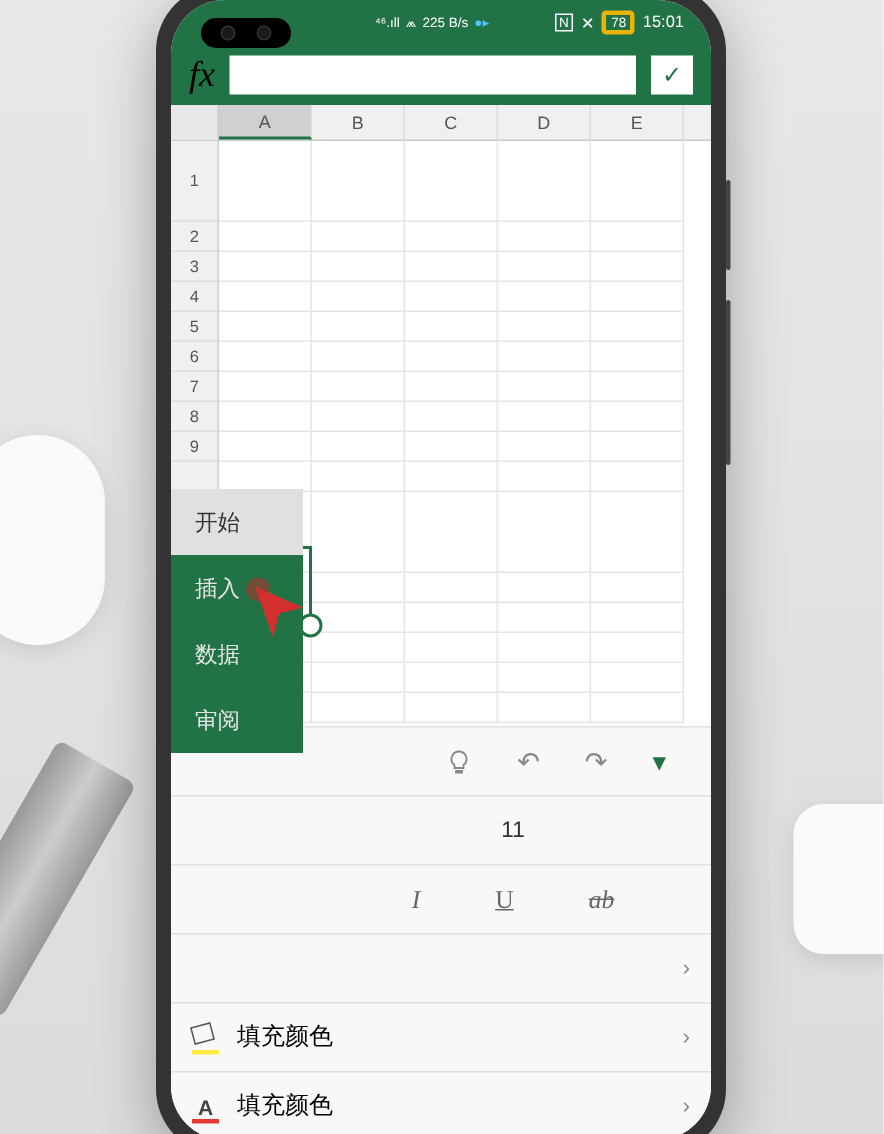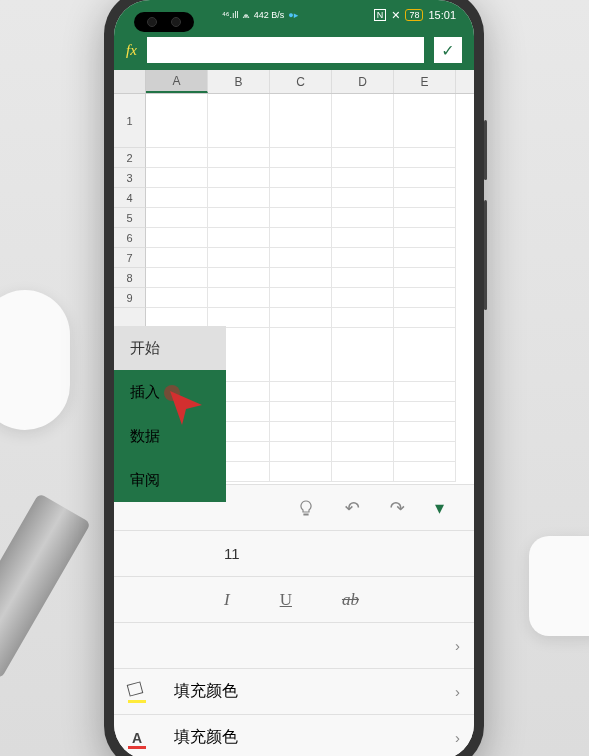--- a/index.html
+++ b/index.html
@@ -72,45 +72,45 @@
       padding: 0 6px;
     }
     .camera-dot {
       width: 10px;
       height: 10px;
       border-radius: 50%;
       background: #1a1a1a;
       border: 1px solid #333;
     }
     .status-left { 
-      margin-left: 90px;
+      margin-left: 118px;
       display: flex; 
       gap: 4px; 
       align-items: center; 
       font-size: 9px;
     }
     .status-right { display: flex; gap: 5px; align-items: center; font-size: 11px; }
     .battery {
-      border: 1px solid #eab308;
+      border: 3px solid #eab308;
       border-radius: 3px;
       padding: 0 3px;
       font-size: 9px;
     }
     .fx-bar {
       height: 40px;
       background: #217346;
       display: flex;
       align-items: center;
       padding: 0 12px;
       gap: 10px;
     }
     .fx-label {
-      color: #fde047;
+      color: #000000;
       font-style: italic;
-      font-size: 15px;
+      font-size: 24px;
       font-family: serif;
     }
     .fx-input {
       flex: 1;
       height: 26px;
       background: #fff;
       border: none;
       padding: 0 8px;
       font-size: 13px;
     }
@@ -189,30 +189,30 @@
       border-radius: 50%;
       background: #fff;
     }
     .sel-handle.tl { top: -9px; left: -9px; }
     .sel-handle.br { bottom: -9px; right: -9px; }
     .row-header.selected { background: #d0d0d0; }
     .tab-menu {
       position: absolute;
       left: 0;
       top: 326px;
-      width: 112px;
+      width: 88px;
       background: #217346;
       z-index: 10;
     }
     .tab-item {
       height: 44px;
       display: flex;
       align-items: center;
       padding-left: 16px;
-      color: #000000;
+      color: #e5e5e5;
       font-size: 15px;
     }
     .tab-item.active {
       background: #e0e0e0;
       color: #333;
     }
     .cursor-pointer {
       position: absolute;
       left: 50px;
       top: 385px;
@@ -224,20 +224,21 @@
       left: 0;
       right: 0;
       background: #f8f8f8;
     }
     .toolbar-row {
       height: 46px;
       display: flex;
       align-items: center;
       border-top: 1px solid #e0e0e0;
       padding: 0 14px;
+      justify-content: center;
     }
     .toolbar-row.icons {
       justify-content: flex-end;
       gap: 30px;
       padding-right: 30px;
     }
     .toolbar-icon { 
       color: #888; 
       font-size: 18px;
       display: flex;
@@ -260,21 +261,21 @@
     .format-btn.underline { text-decoration: underline; }
     .format-btn.strike { text-decoration: line-through; font-style: italic; }
     .chevron-row {
       justify-content: flex-end;
     }
     .chevron-right {
       color: #888;
       font-size: 15px;
     }
     .color-row {
-      gap: 28px;
+      gap: 12px;
     }
     .color-icon-fill {
       width: 18px;
       height: 18px;
       position: relative;
     }
     .bucket {
       width: 14px;
       height: 12px;
       border: 1.5px solid #555;
@@ -354,21 +355,21 @@
 
     <div class="camera-pill">
       <div class="camera-dot"></div>
       <div class="camera-dot"></div>
     </div>
 
     <div class="status-bar">
       <div class="status-left">
         <span>⁴⁶.ıll</span>
         <span>⩕</span>
-        <span>442 B/s</span>
+        <span>225 B/s</span>
         <span style="color:#4fc3f7">●▸</span>
       </div>
       <div class="status-right">
         <span style="border:1px solid #fff;padding:0 2px;font-size:9px">N</span>
         <span>✕</span>
         <span class="battery">78</span>
         <span>15:01</span>
       </div>
     </div>
 

